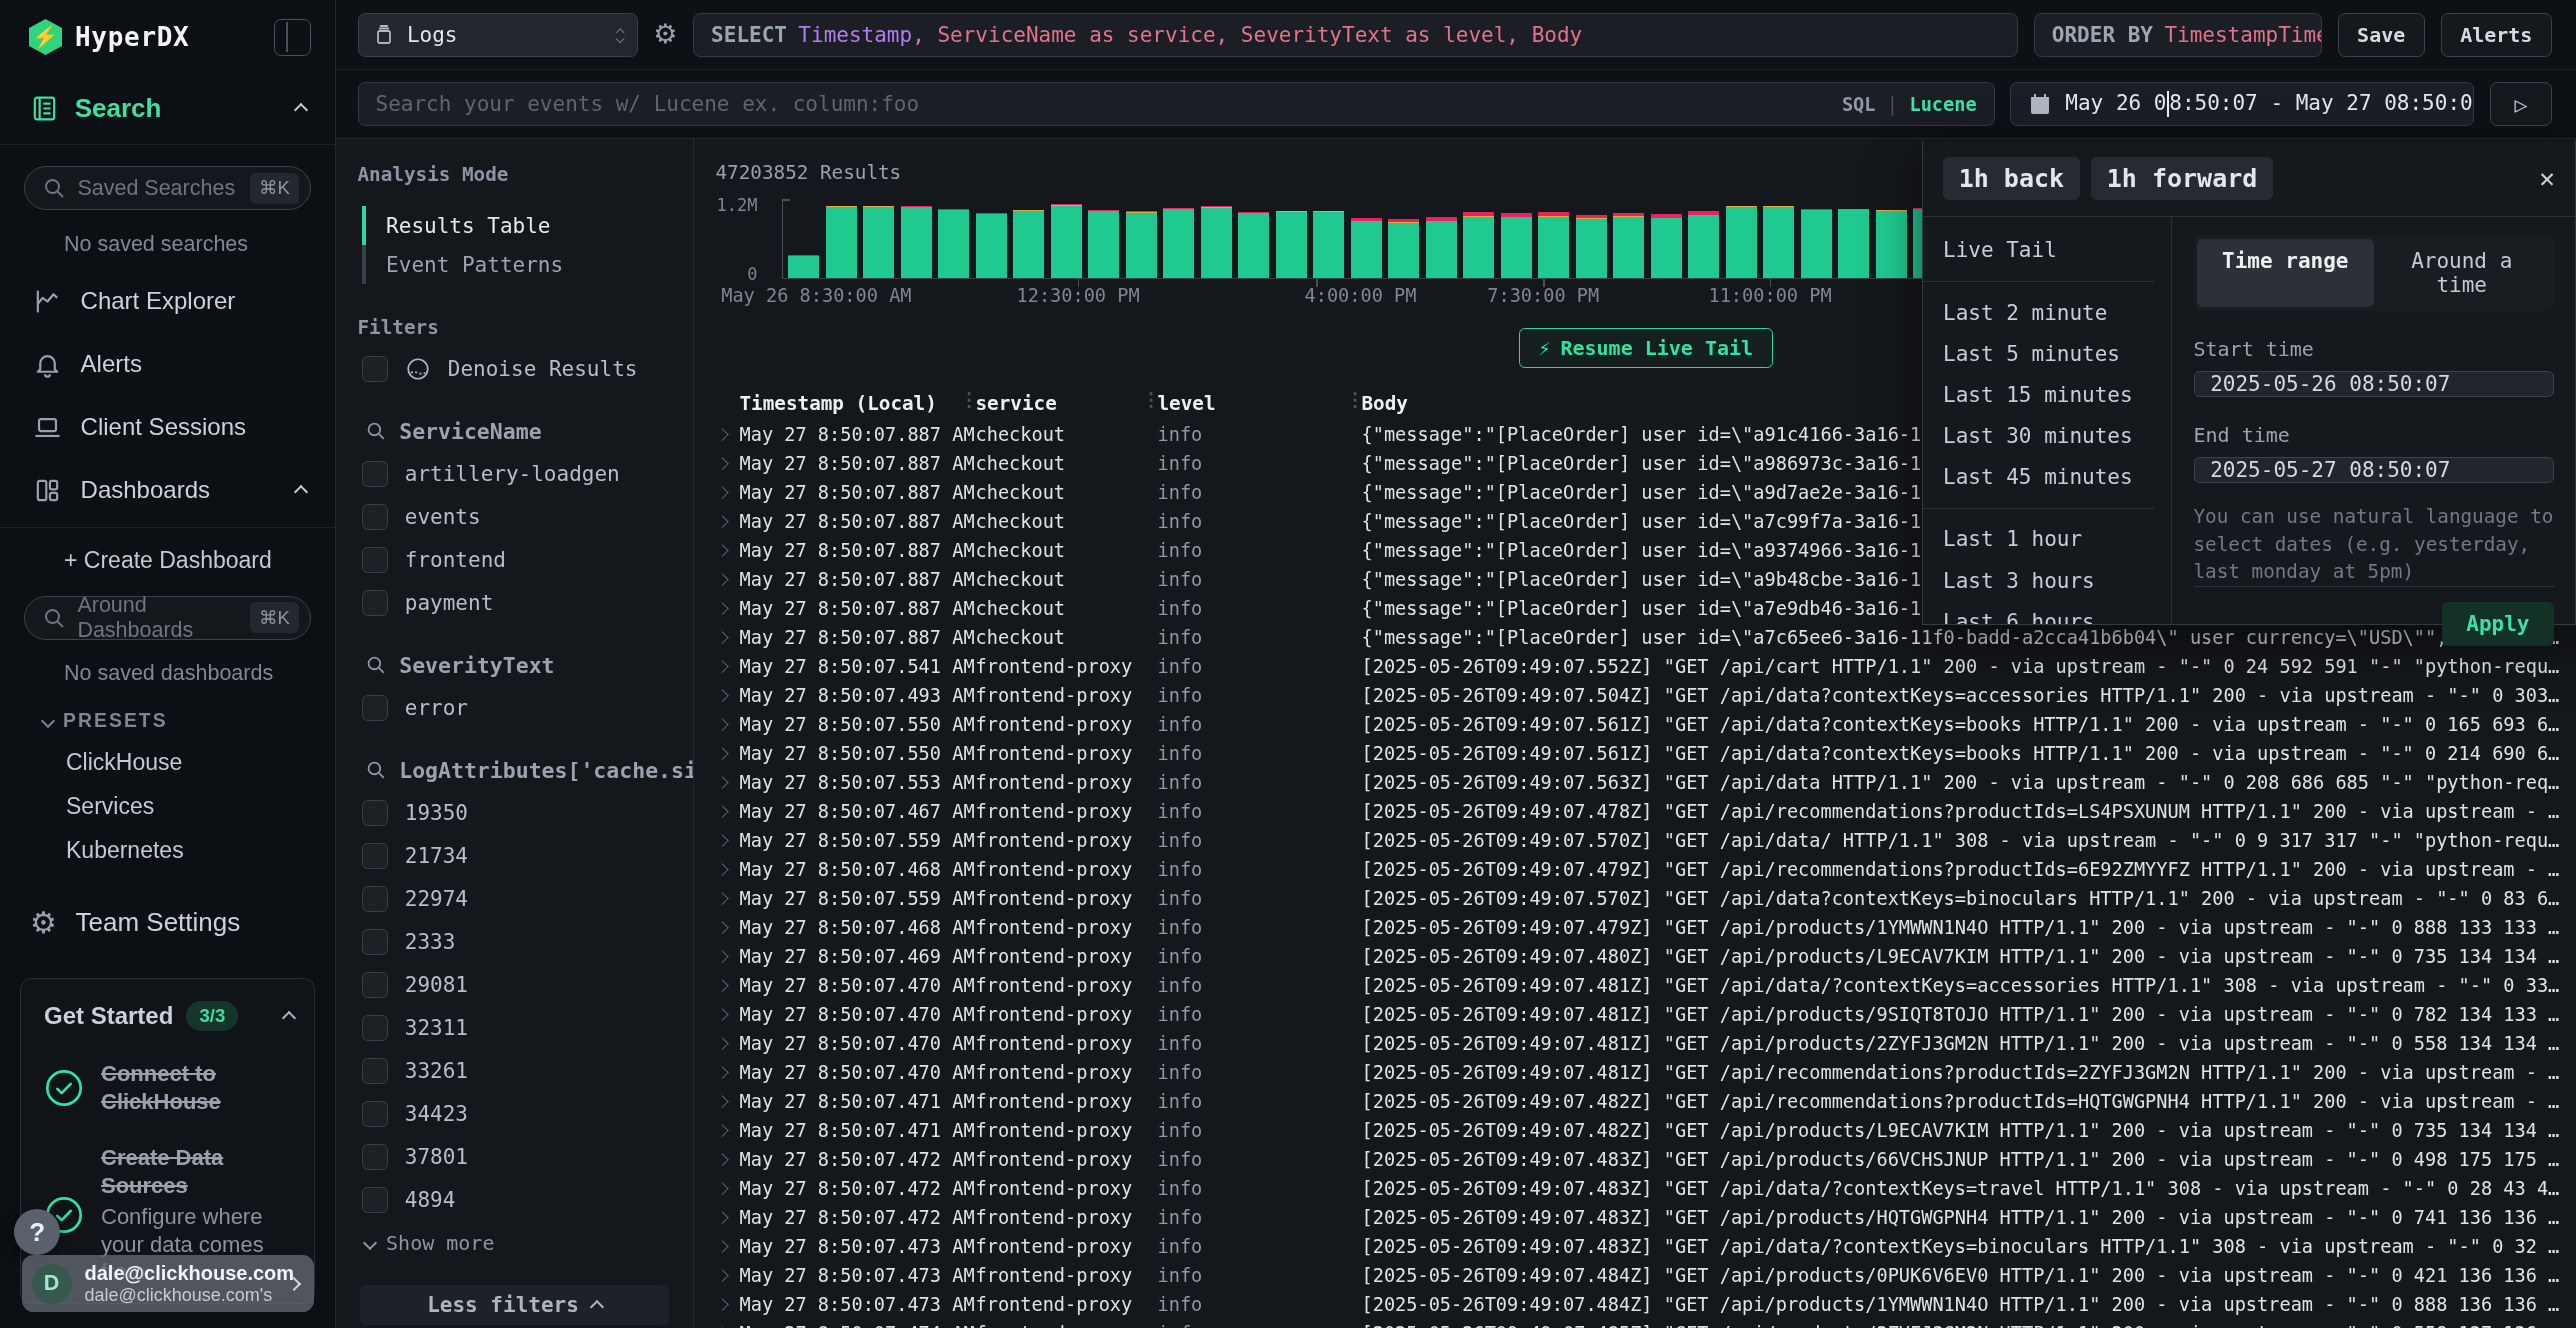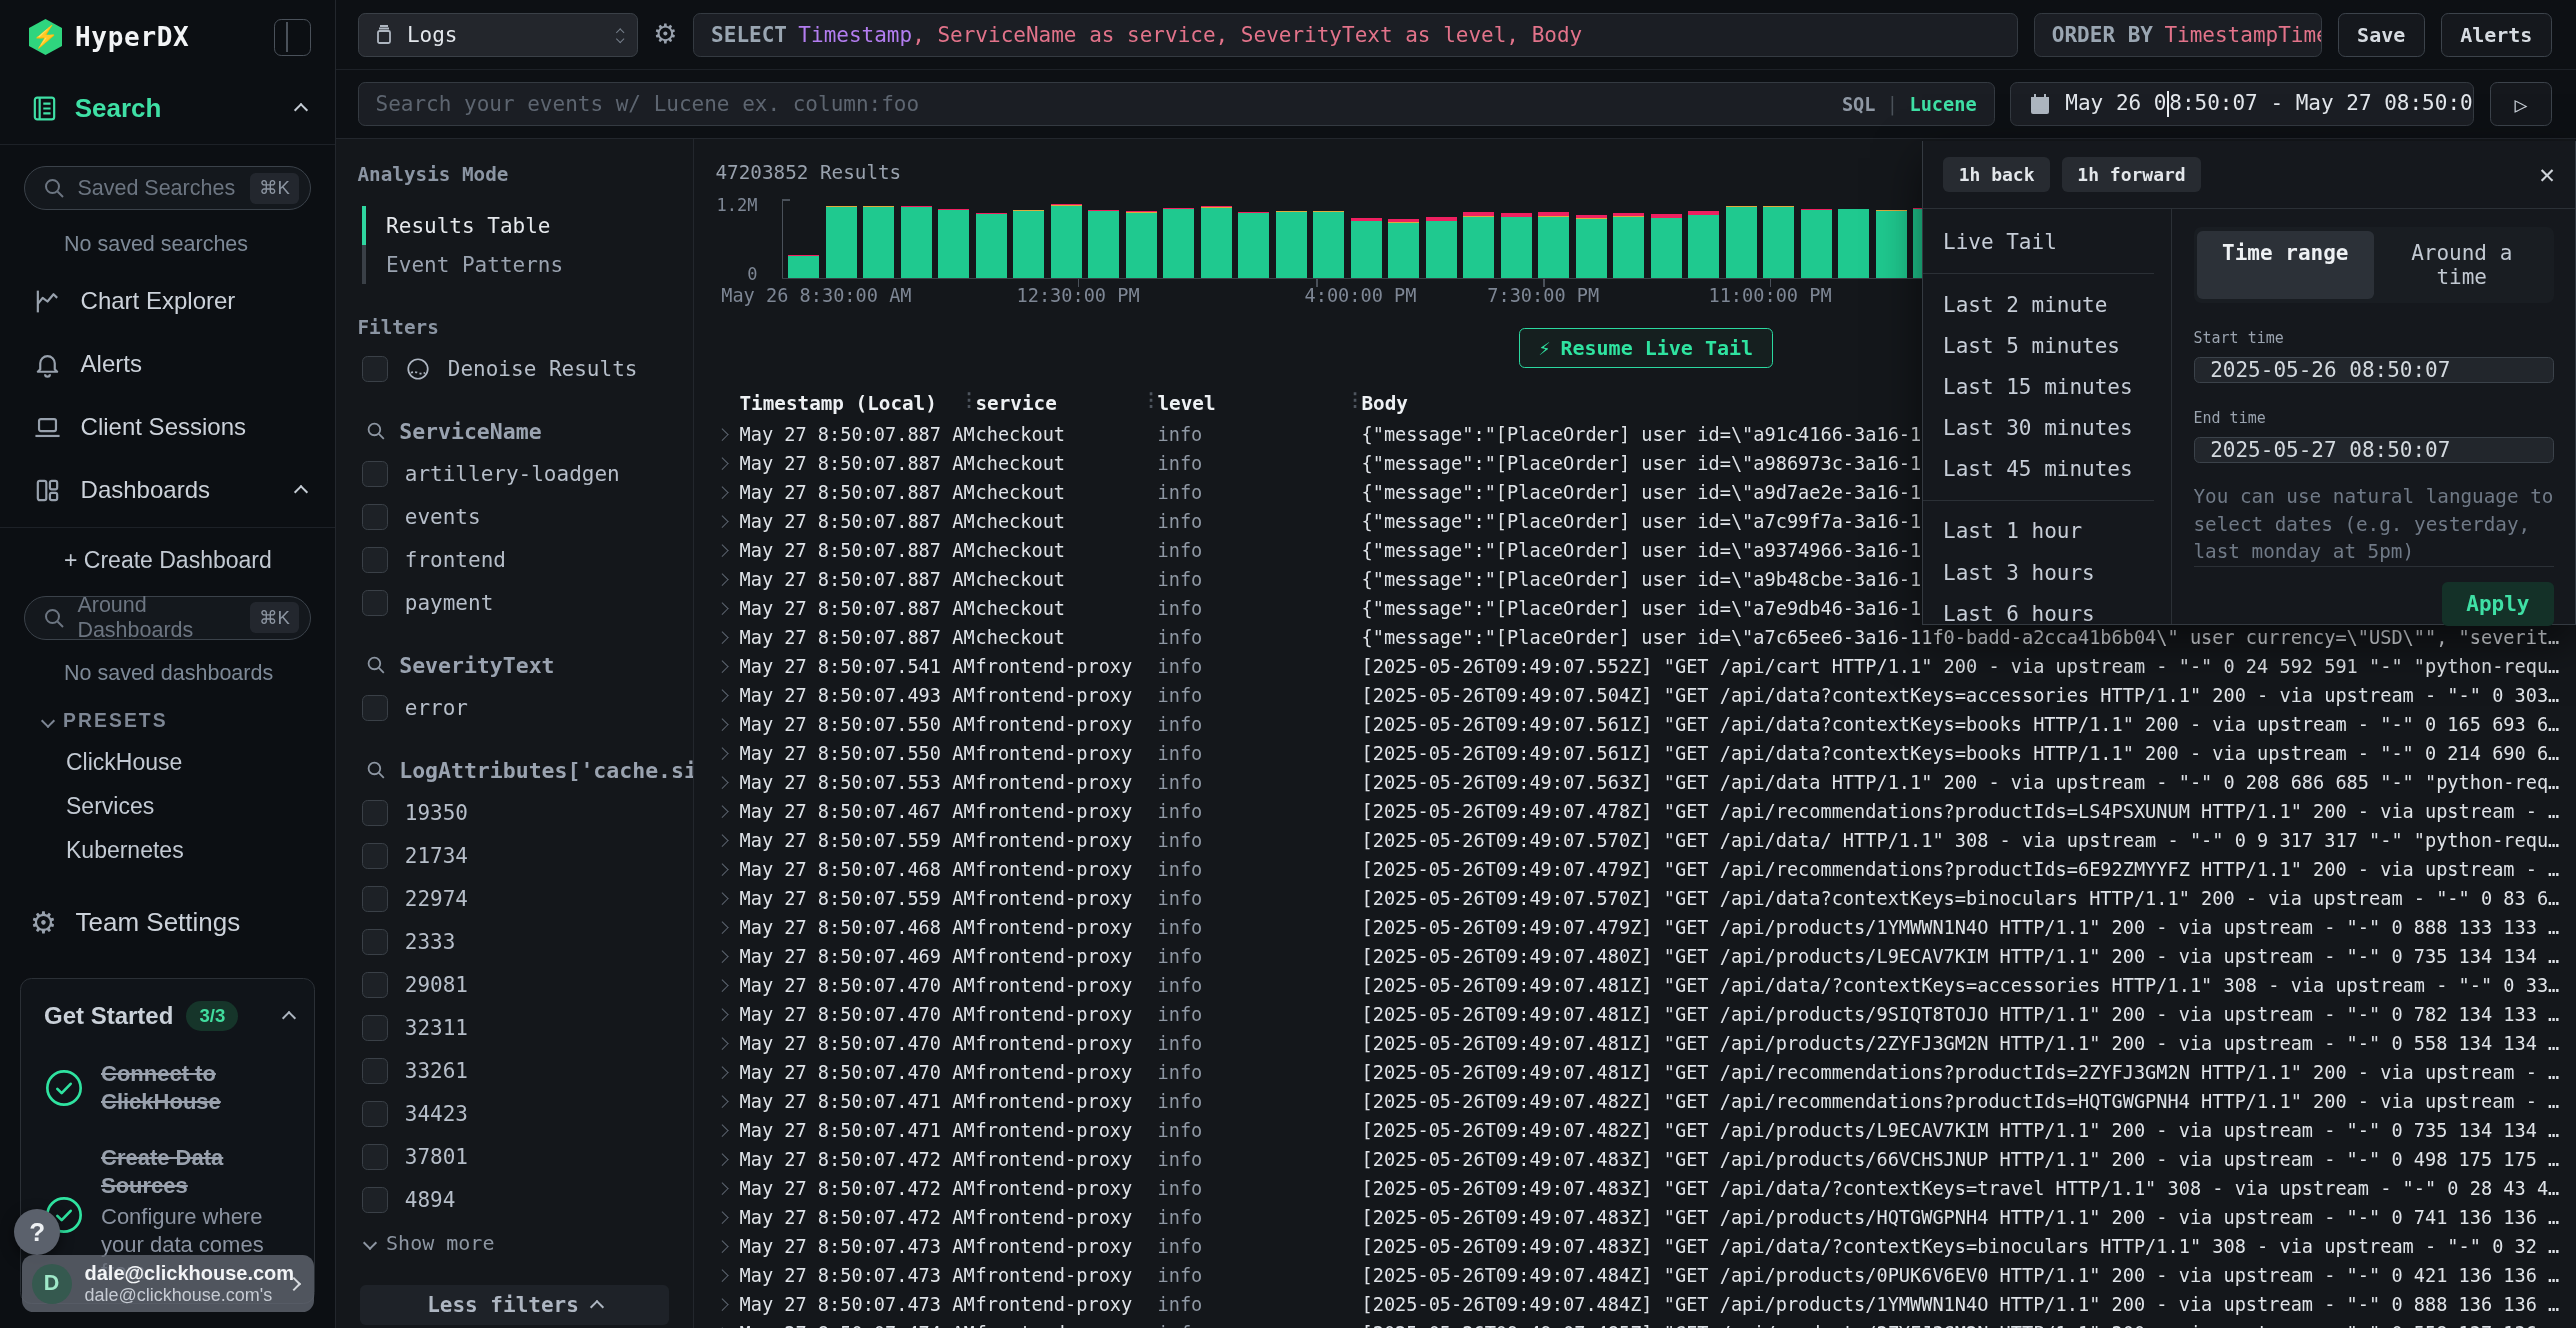--- a/index.html
+++ b/index.html
@@ -122,31 +122,31 @@
   .hd-cell .colsep { position:absolute; left:-15.7px; top:-2.9px; color:#4e555e; font-size:18.6px; }
   .cell { font-size:18.6px; white-space:nowrap; overflow:hidden; }
   .c-ts, .c-svc, .c-body { color:#dfe3e8; }
   .c-lvl { color:#8f98a4; }
   .c-body { text-overflow:ellipsis; }
   .row-chev { width:8.6px; height:8.6px; border-right:1.4px solid #5d6570; border-top:1.4px solid #5d6570; transform:rotate(45deg); margin-left:2.9px; }
 
   
   #time-panel { position:absolute; left:1922px; top:141px; width:654px; height:484px; background:#15181d; border:0.7px solid #343a41; border-top:none; box-shadow:0 17px 43px rgba(0,0,0,.55); font-family:"DejaVu Sans Mono", monospace; display:flex; flex-direction:column; }
   .tp-head { display:flex; align-items:center; gap:11.4px; padding:15.7px 20px; border-bottom:0.7px solid #2b3036; }
-  .tp-btn { background:#272b31; border-radius:5.7px; padding:7.2px 15.7px; font-weight:bold; font-size:18px; color:#e3e7eb; }
+  .tp-btn { background:#272b31; border-radius:5.7px; padding:7.2px 15.7px; font-weight:bold; font-size:25px; color:#e3e7eb; }
   .tp-close { margin-left:auto; color:#cfd4da; font-size:26px; line-height:1; }
   .tp-cols { flex:1; display:flex; min-height:0; }
   .tp-left { width:249px; flex:none; border-right:0.7px solid #2b3036; padding:13px 0 0 0; overflow:hidden; }
   .opt { font-size:21px; color:#c7ced8; padding:8.6px 20px; white-space:nowrap; }
   .opt-div { border-top:0.7px solid #2b3036; margin:10px 17px 10px 0; }
   .tp-right { flex:1; padding:18.6px 21.5px 15.7px 21.5px; display:flex; flex-direction:column; min-width:0; }
   .tabs { display:inline-flex; background:#191d22; border-radius:7.2px; padding:3.6px; align-self:stretch; }
   .tab { flex:1; text-align:center; font-size:21px; color:#c2c9d2; padding:10px 7.2px; border-radius:5.7px; }
   .tab.active { background:#2c3138; color:#eef1f4; font-weight:bold; }
-  .tp-lbl { font-size:15px; color:#9aa3af; margin-top:26px; }
+  .tp-lbl { font-size:20px; color:#9aa3af; margin-top:26px; }
   .tp-input { margin-top:10px; height:46px; background:#22262c; border:0.7px solid #3b424a; border-radius:5.7px; display:flex; align-items:center; padding:0 15.7px; font-size:21px; color:#d3d9df; }
   .tp-hint { margin-top:20px; font-size:19.3px; color:#707a87; line-height:1.45; }
   .tp-footer { margin-top:auto; border-top:0.7px solid #2b3036; padding-top:14.3px; display:flex; justify-content:flex-end; }
   .apply-btn { background:#143128; color:#3fe0a5; font-weight:bold; font-size:21px; border-radius:5.7px; padding:10px 24px; }
 
   svg { display:block; width:100%; height:100%; }
 </style>
 </head>
 <body>
 

